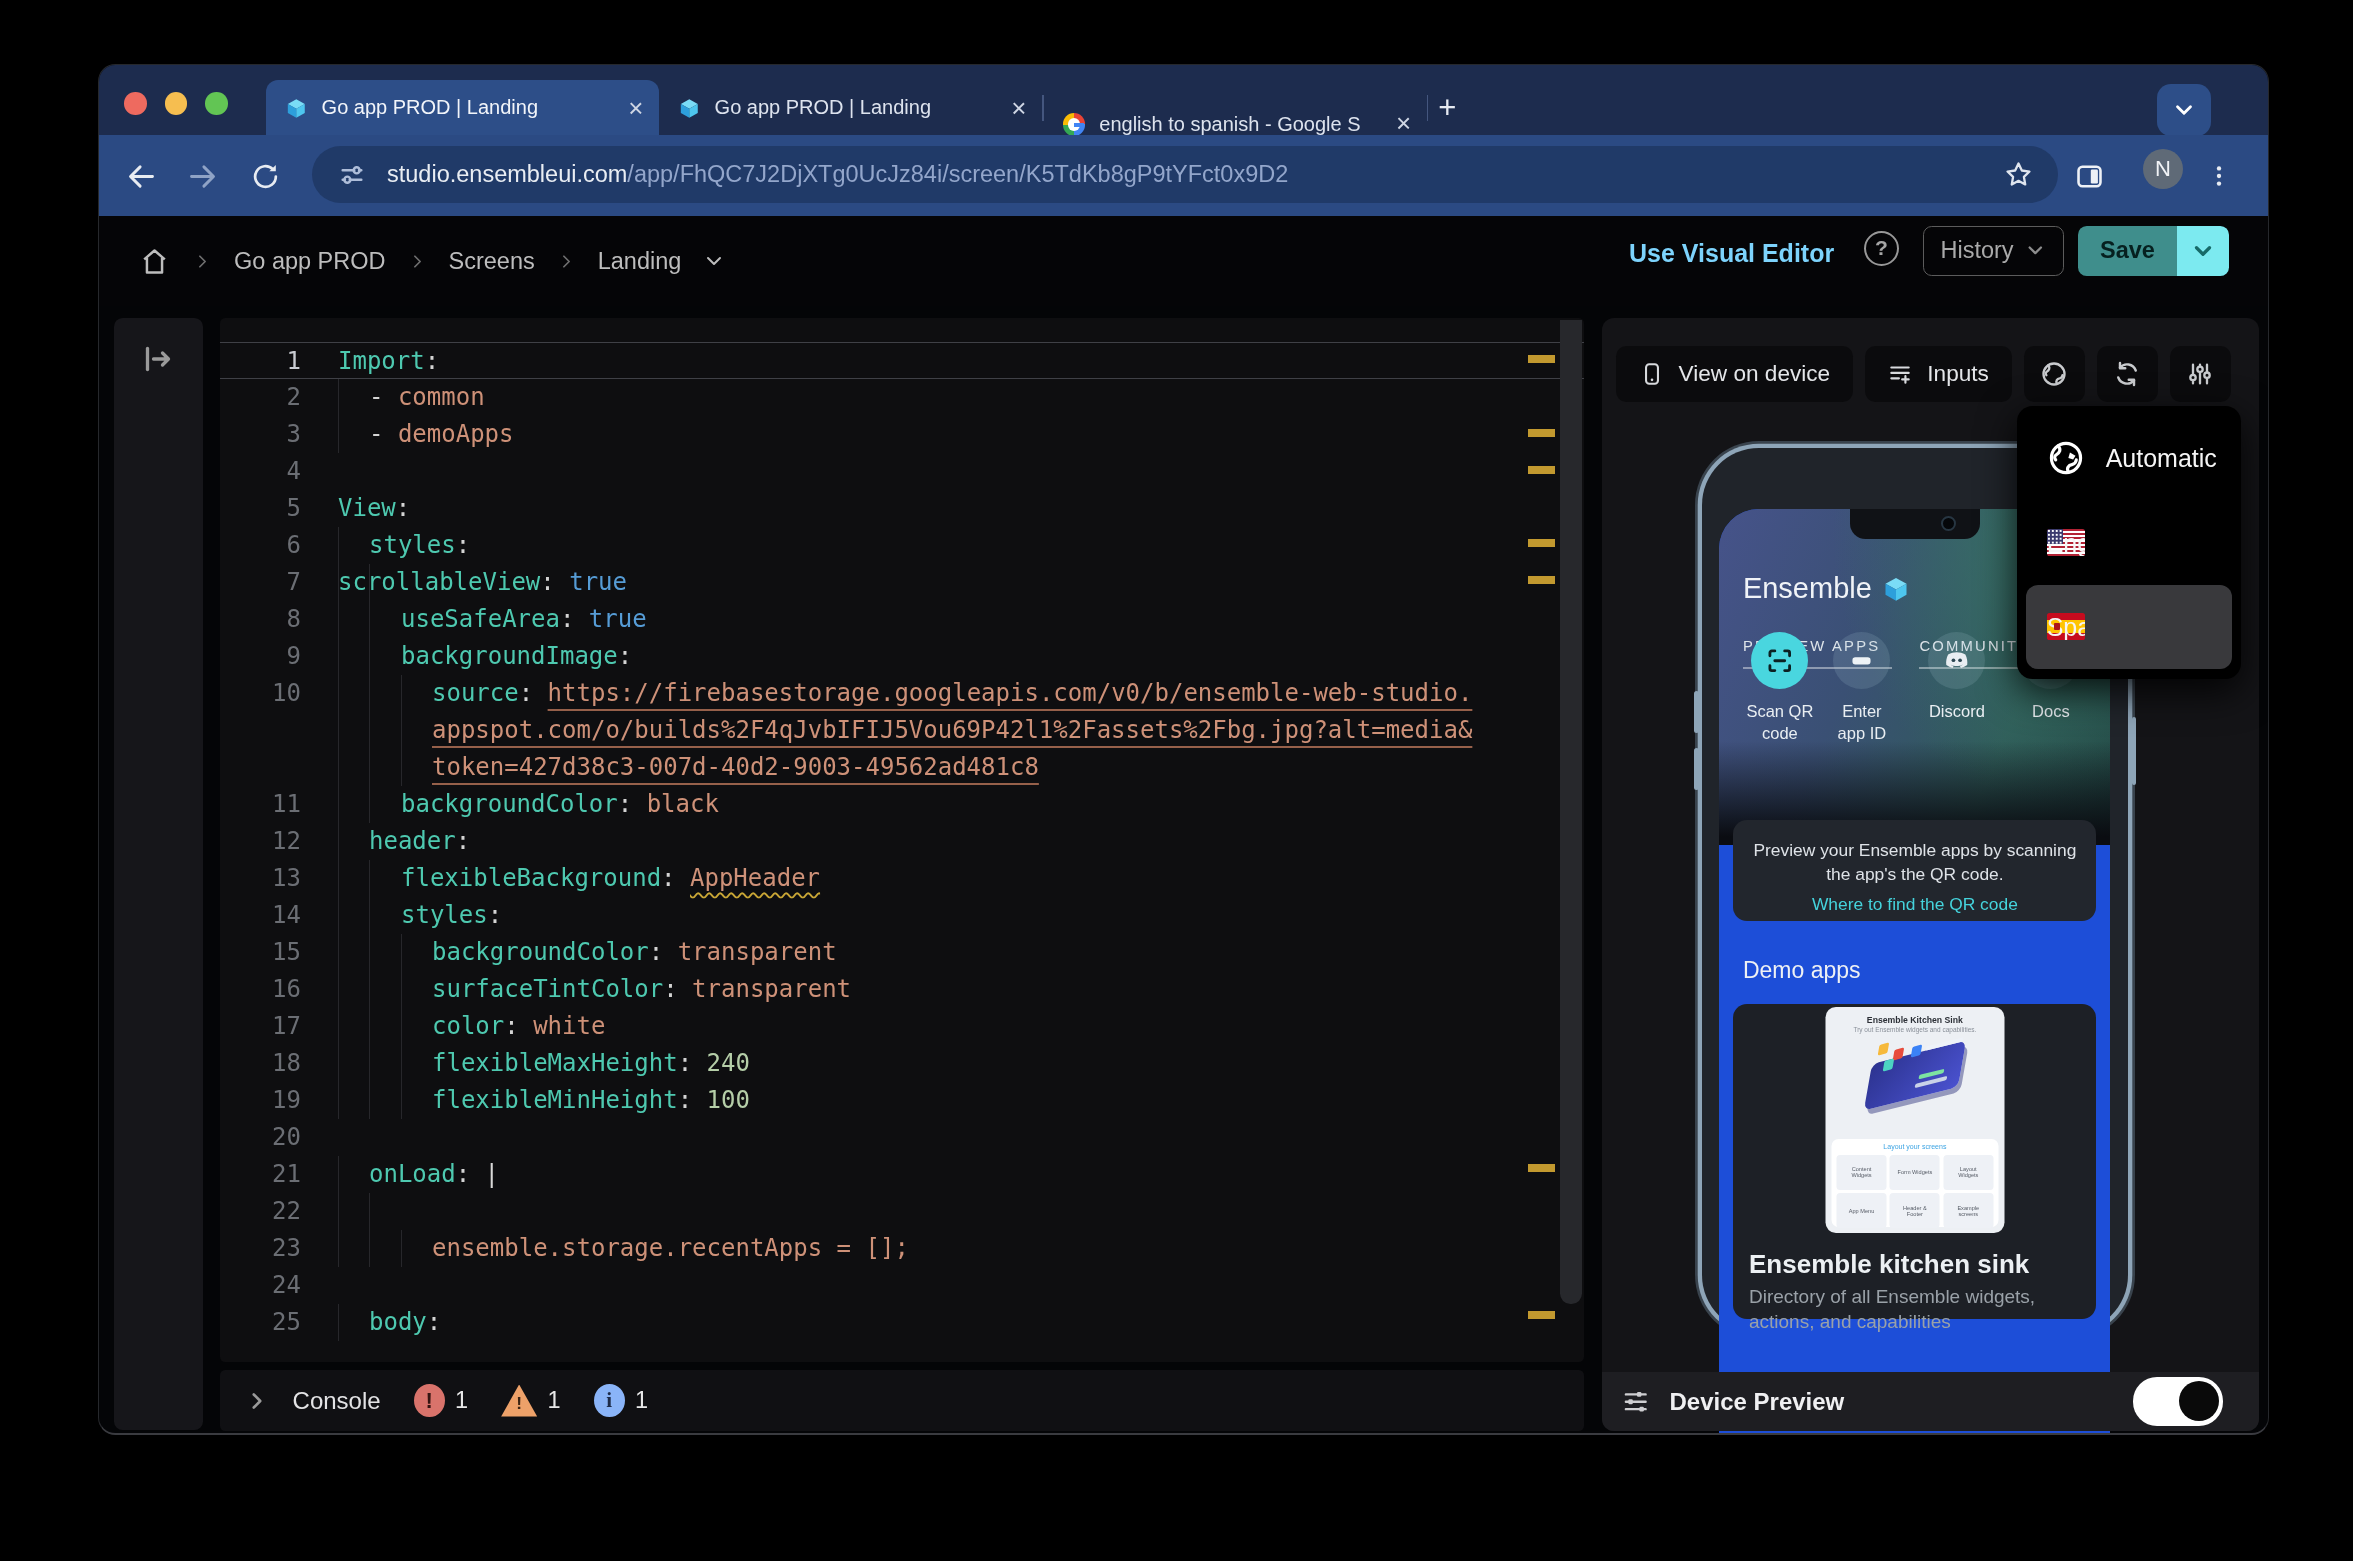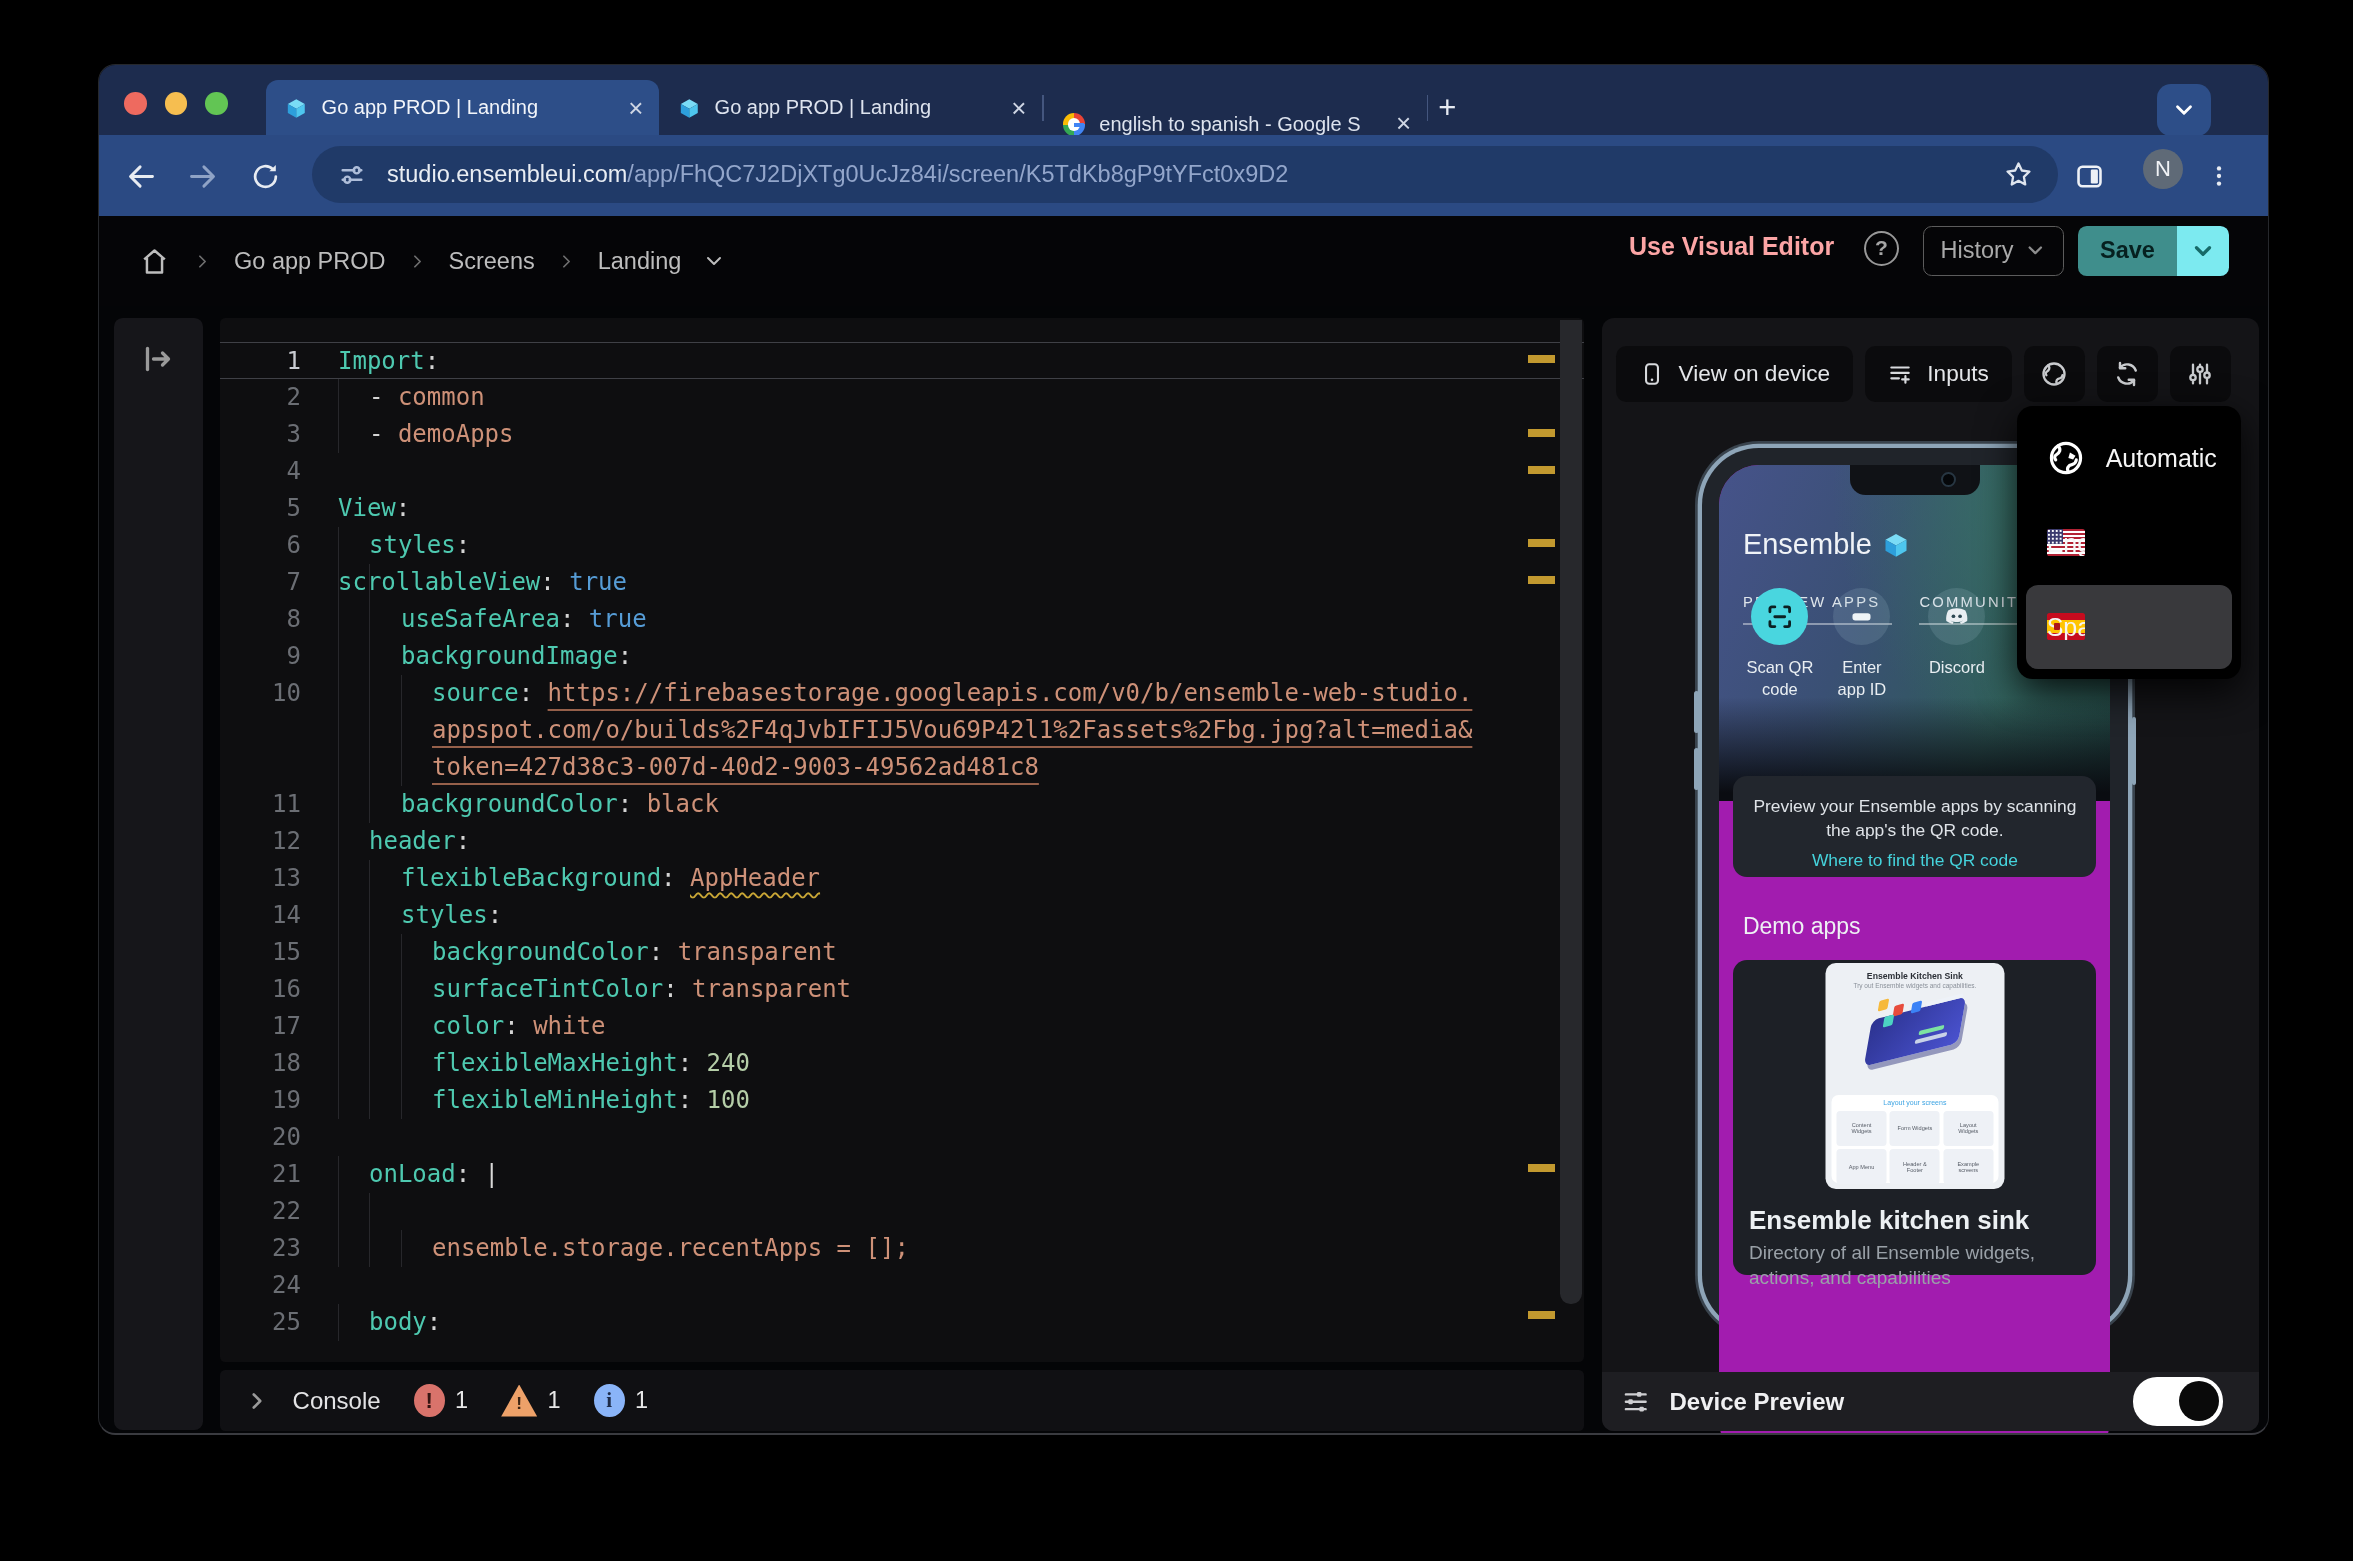--- a/index.html
+++ b/index.html
@@ -34,21 +34,21 @@
   .url { margin-left:21px; font-size:23.5px; white-space:nowrap; overflow:hidden; }
   .url .dom { color:#e9edf3; } .url .path { color:#93a6cb; }
   .star { position:absolute; right:24px; top:13px; }
   .avatar { position:absolute; left:2044px; top:14px; width:40px; height:40px; border-radius:50%; background:#5f6a77;
             color:#f1f3f6; font-size:22px; display:flex; align-items:center; justify-content:center; }
 
   
   .appheader { position:absolute; left:0; top:151px; width:100%; height:90px; background:#050507; }
   .crumbs { position:absolute; left:39px; top:0; height:90px; display:flex; align-items:center; gap:21px; }
   .crumb { font-size:23.5px; color:#bdbdbd; font-weight:500; }
-  .uve { position:absolute; left:1530px; top:16px; font-size:25px; font-weight:700; color:#fca5a5; }
+  .uve { position:absolute; left:1530px; top:23px; font-size:25px; font-weight:700; color:#7dd3fc; }
   .help { position:absolute; left:1765px; top:14.8px; width:35px; height:35px; border:2.6px solid #989898; border-radius:50%;
           color:#a6a6a6; font-size:21px; font-weight:700; display:flex; align-items:center; justify-content:center; }
   .historybtn { position:absolute; left:1824px; top:9.6px; width:141px; height:50px; border:1.7px solid #5c5c5c; border-radius:8.7px;
                 color:#a9a9a9; font-size:23.5px; display:flex; align-items:center; justify-content:center; gap:10.4px; background:transparent; }
   .savebtn { position:absolute; left:1979px; top:9.6px; width:99px; height:50px; background:#3f8e8c; border-radius:8.7px 0 0 8.7px;
              color:#06201f; font-size:23.5px; font-weight:700; display:flex; align-items:center; justify-content:center; }
   .savearrow { position:absolute; left:2078px; top:9.6px; width:52px; height:50px; background:#7ceaf0; border-radius:0 8.7px 8.7px 0;
                display:flex; align-items:center; justify-content:center; }
 
   
@@ -93,21 +93,21 @@
   .bottombar { position:absolute; left:0; bottom:0; width:100%; height:59px; background:#1e1e22; border-radius:0 0 12px 12px;
                display:flex; align-items:center; padding-left:19px; }
   .dplabel { font-size:24px; font-weight:600; color:#f0f0f2; margin-left:19px; }
   .toggle { position:absolute; right:36px; top:5.2px; width:90px; height:49px; background:#fff; border-radius:24px; }
   .knob { position:absolute; right:4.3px; top:4.3px; width:40px; height:40px; border-radius:50%; background:#0a0a0a; }
 
   
   .phone { position:absolute; left:100px; top:130px; width:426px; height:884px; background:#20242a; border-radius:57px;
            padding:17.4px; box-shadow:0 0 0 4.3px #8ea5b8, 0 0 0 7px #39434d; }
   .nub { position:absolute; background:#8ea5b8; border-radius:3.5px; }
-  .screen { position:relative; width:391px; height:996px; border-radius:40px; overflow:hidden; background:#a21caf; }
+  .screen { position:relative; width:391px; height:996px; border-radius:40px; overflow:hidden; background:#1d4ed8;margin-top:44px; }
   .hero { position:absolute; left:0; top:0; width:100%; height:334px;
           background:radial-gradient(95% 130% at 88% 8%, rgba(56,116,100,.95), rgba(56,116,100,0) 62%),
                      linear-gradient(113deg,#46538a 0%,#3a5074 38%,#2f5b59 72%,#1e403e 100%); }
   .hero::after { content:''; position:absolute; left:0; right:0; bottom:-1.7px; height:104px;
                  background:linear-gradient(180deg, rgba(10,12,17,0), #0a0c11 92%); }
   .notch { position:absolute; left:50%; transform:translateX(-50%); top:0; width:130px; height:29.5px; background:#101216;
            border-radius:0 0 15.6px 15.6px; }
   .cam { position:absolute; right:24px; top:7px; width:14.8px; height:14.8px; border-radius:50%; background:#05070a; border:2.6px solid #273642; }
   .brand { position:absolute; left:23.5px; top:63px; display:flex; align-items:center; gap:10.4px; color:#f0f3f7; font-size:29px; }
   .sect { position:absolute; top:129px; font-size:14.8px; letter-spacing:2.2px; color:#dfe5ea; }

